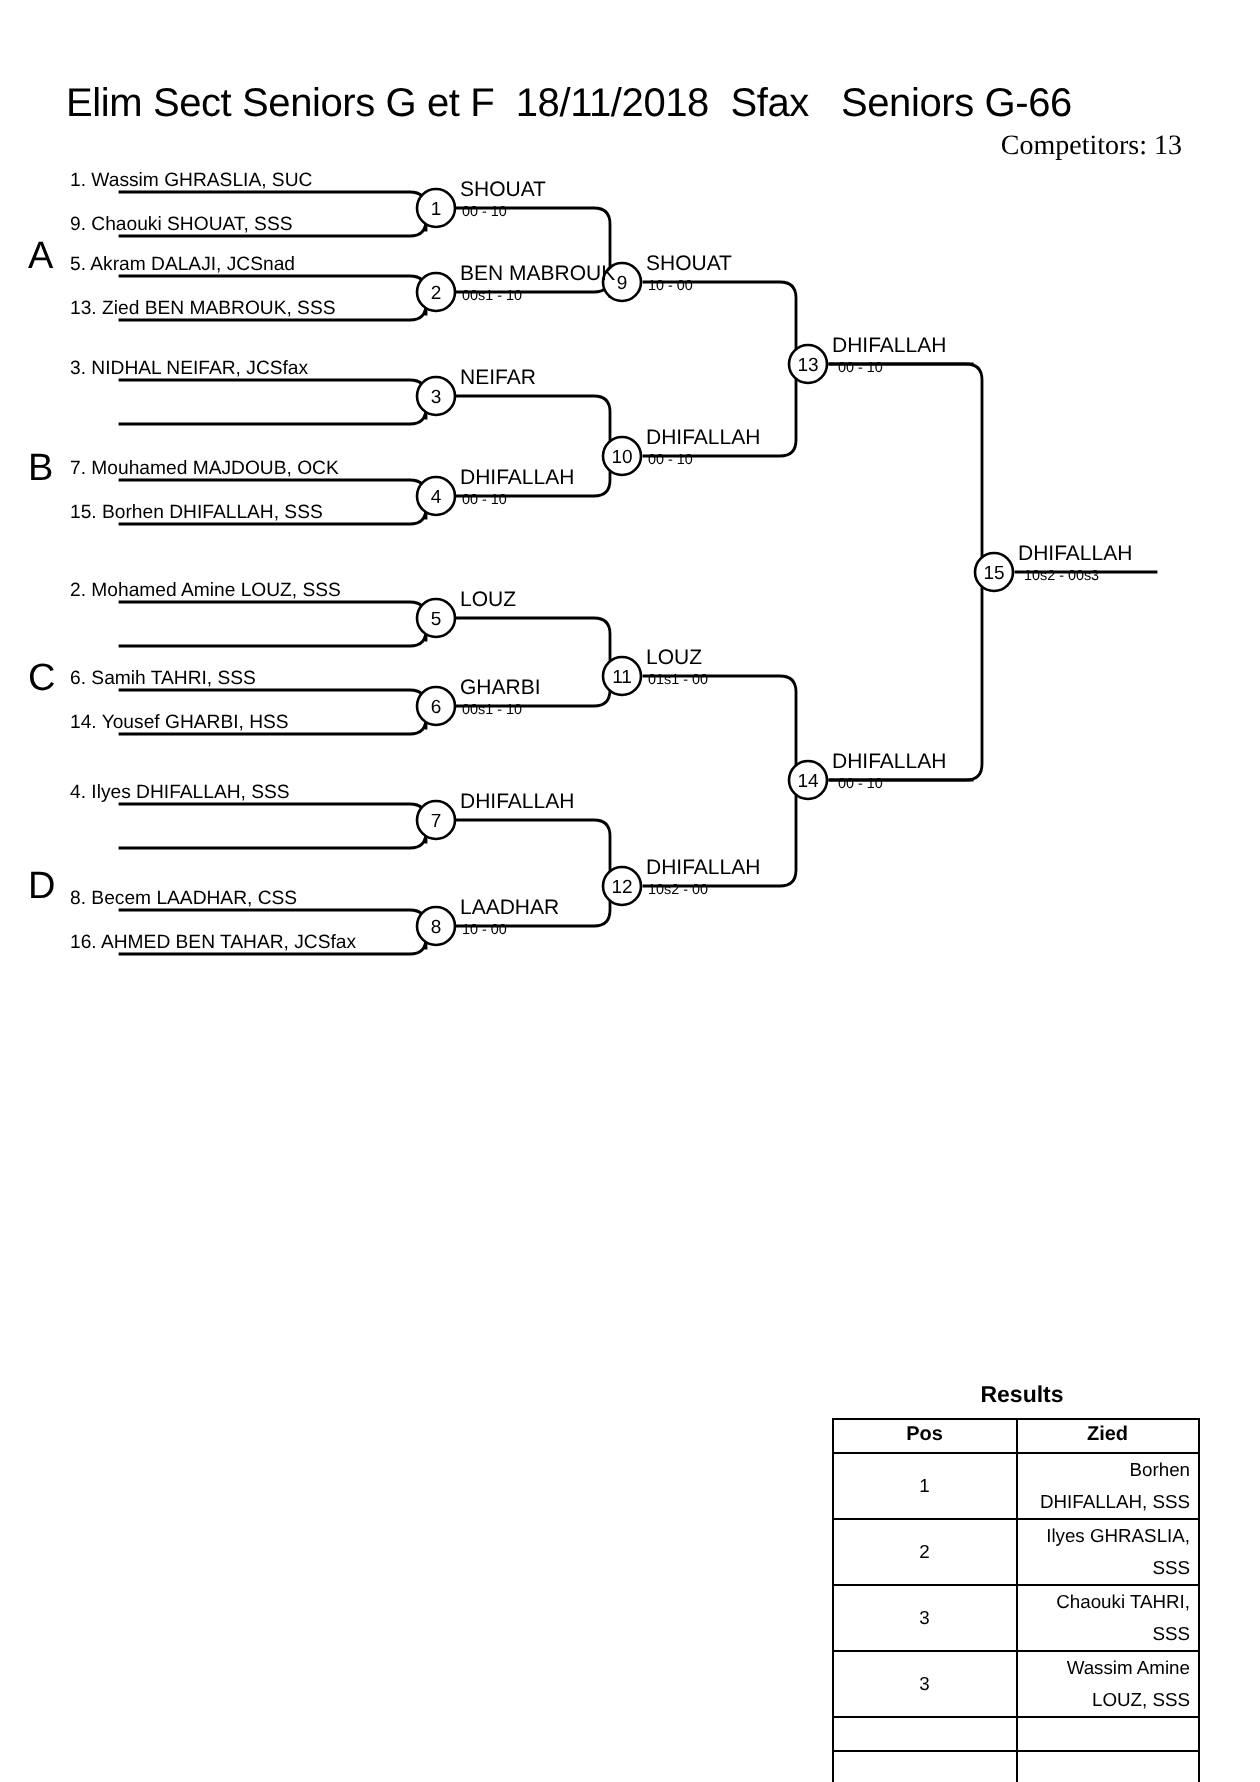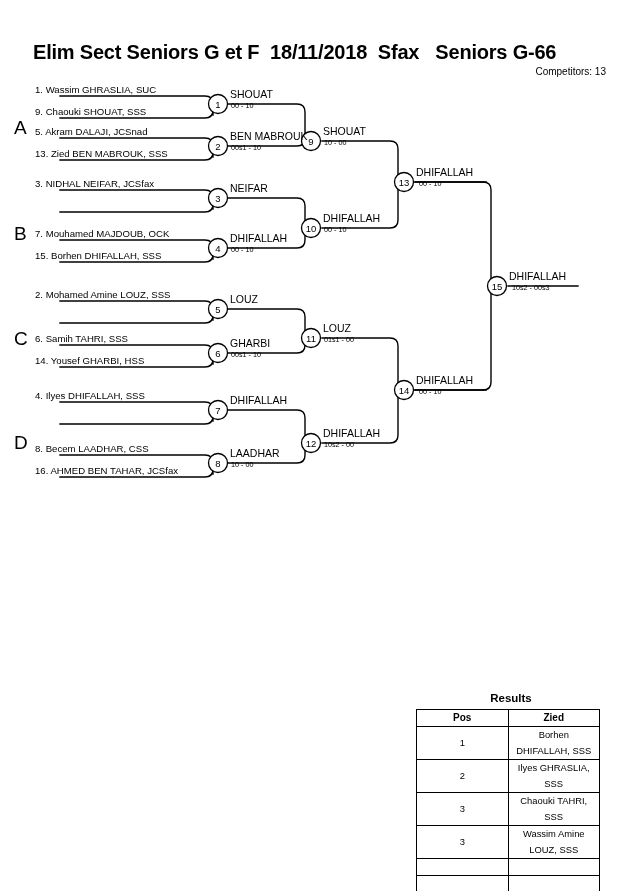--- a/index.html
+++ b/index.html
@@ -6,27 +6,28 @@
   body{
     width:630px;height:891px;position:relative;overflow:hidden;
     font-family:"Liberation Sans", sans-serif;
     color:#000;
   }
   .abs{position:absolute;}
 
   
   #title{
     left:33px;top:41px;
-    font-size:20px;font-weight:bold;letter-spacing:-0.2px;
+    font-size:20px;font-weight:normal;letter-spacing:-0.2px;
     white-space:pre;
   }
   #competitors{
-    right:24px;top:66px;
-    font-size:10px;
-    white-space:nowrap;
+    right:39px;top:66px;
+    font-size:14px;
+    white-space:nowrap;
+    font-family:Liberation Serif, serif;
   }
 
   
   #bracket{left:0;top:0;width:630px;height:640px;}
   #bracket svg{display:block;}
 
   .grp-letter{
     font-size:19px;font-weight:normal;
     font-family:"Liberation Sans", sans-serif;
   }
@@ -63,21 +64,21 @@
   table.results th,table.results td{
     border:1px solid #000;
     height:16px;
     font-size:9.4px;
     font-weight:normal;
     padding:0 4px;
     line-height:16px;
   }
   table.results th{font-weight:bold;text-align:center;font-size:10px;}
   table.results td.pos{width:34px;text-align:center;}
-  table.results td.name{text-align:center;}
+  table.results td.name{text-align:right;}
 </style>
 </head>
 <body>
 
 <div class="abs" id="title">Elim Sect Seniors G et F  18/11/2018  Sfax   Seniors G-66</div>
 <div class="abs" id="competitors">Competitors: 13</div>
 
 <div class="abs" id="bracket">
 <svg width="630" height="640" xmlns="http://www.w3.org/2000/svg">
   <g fill="none" stroke="#000" stroke-width="1.4" stroke-linecap="square">

